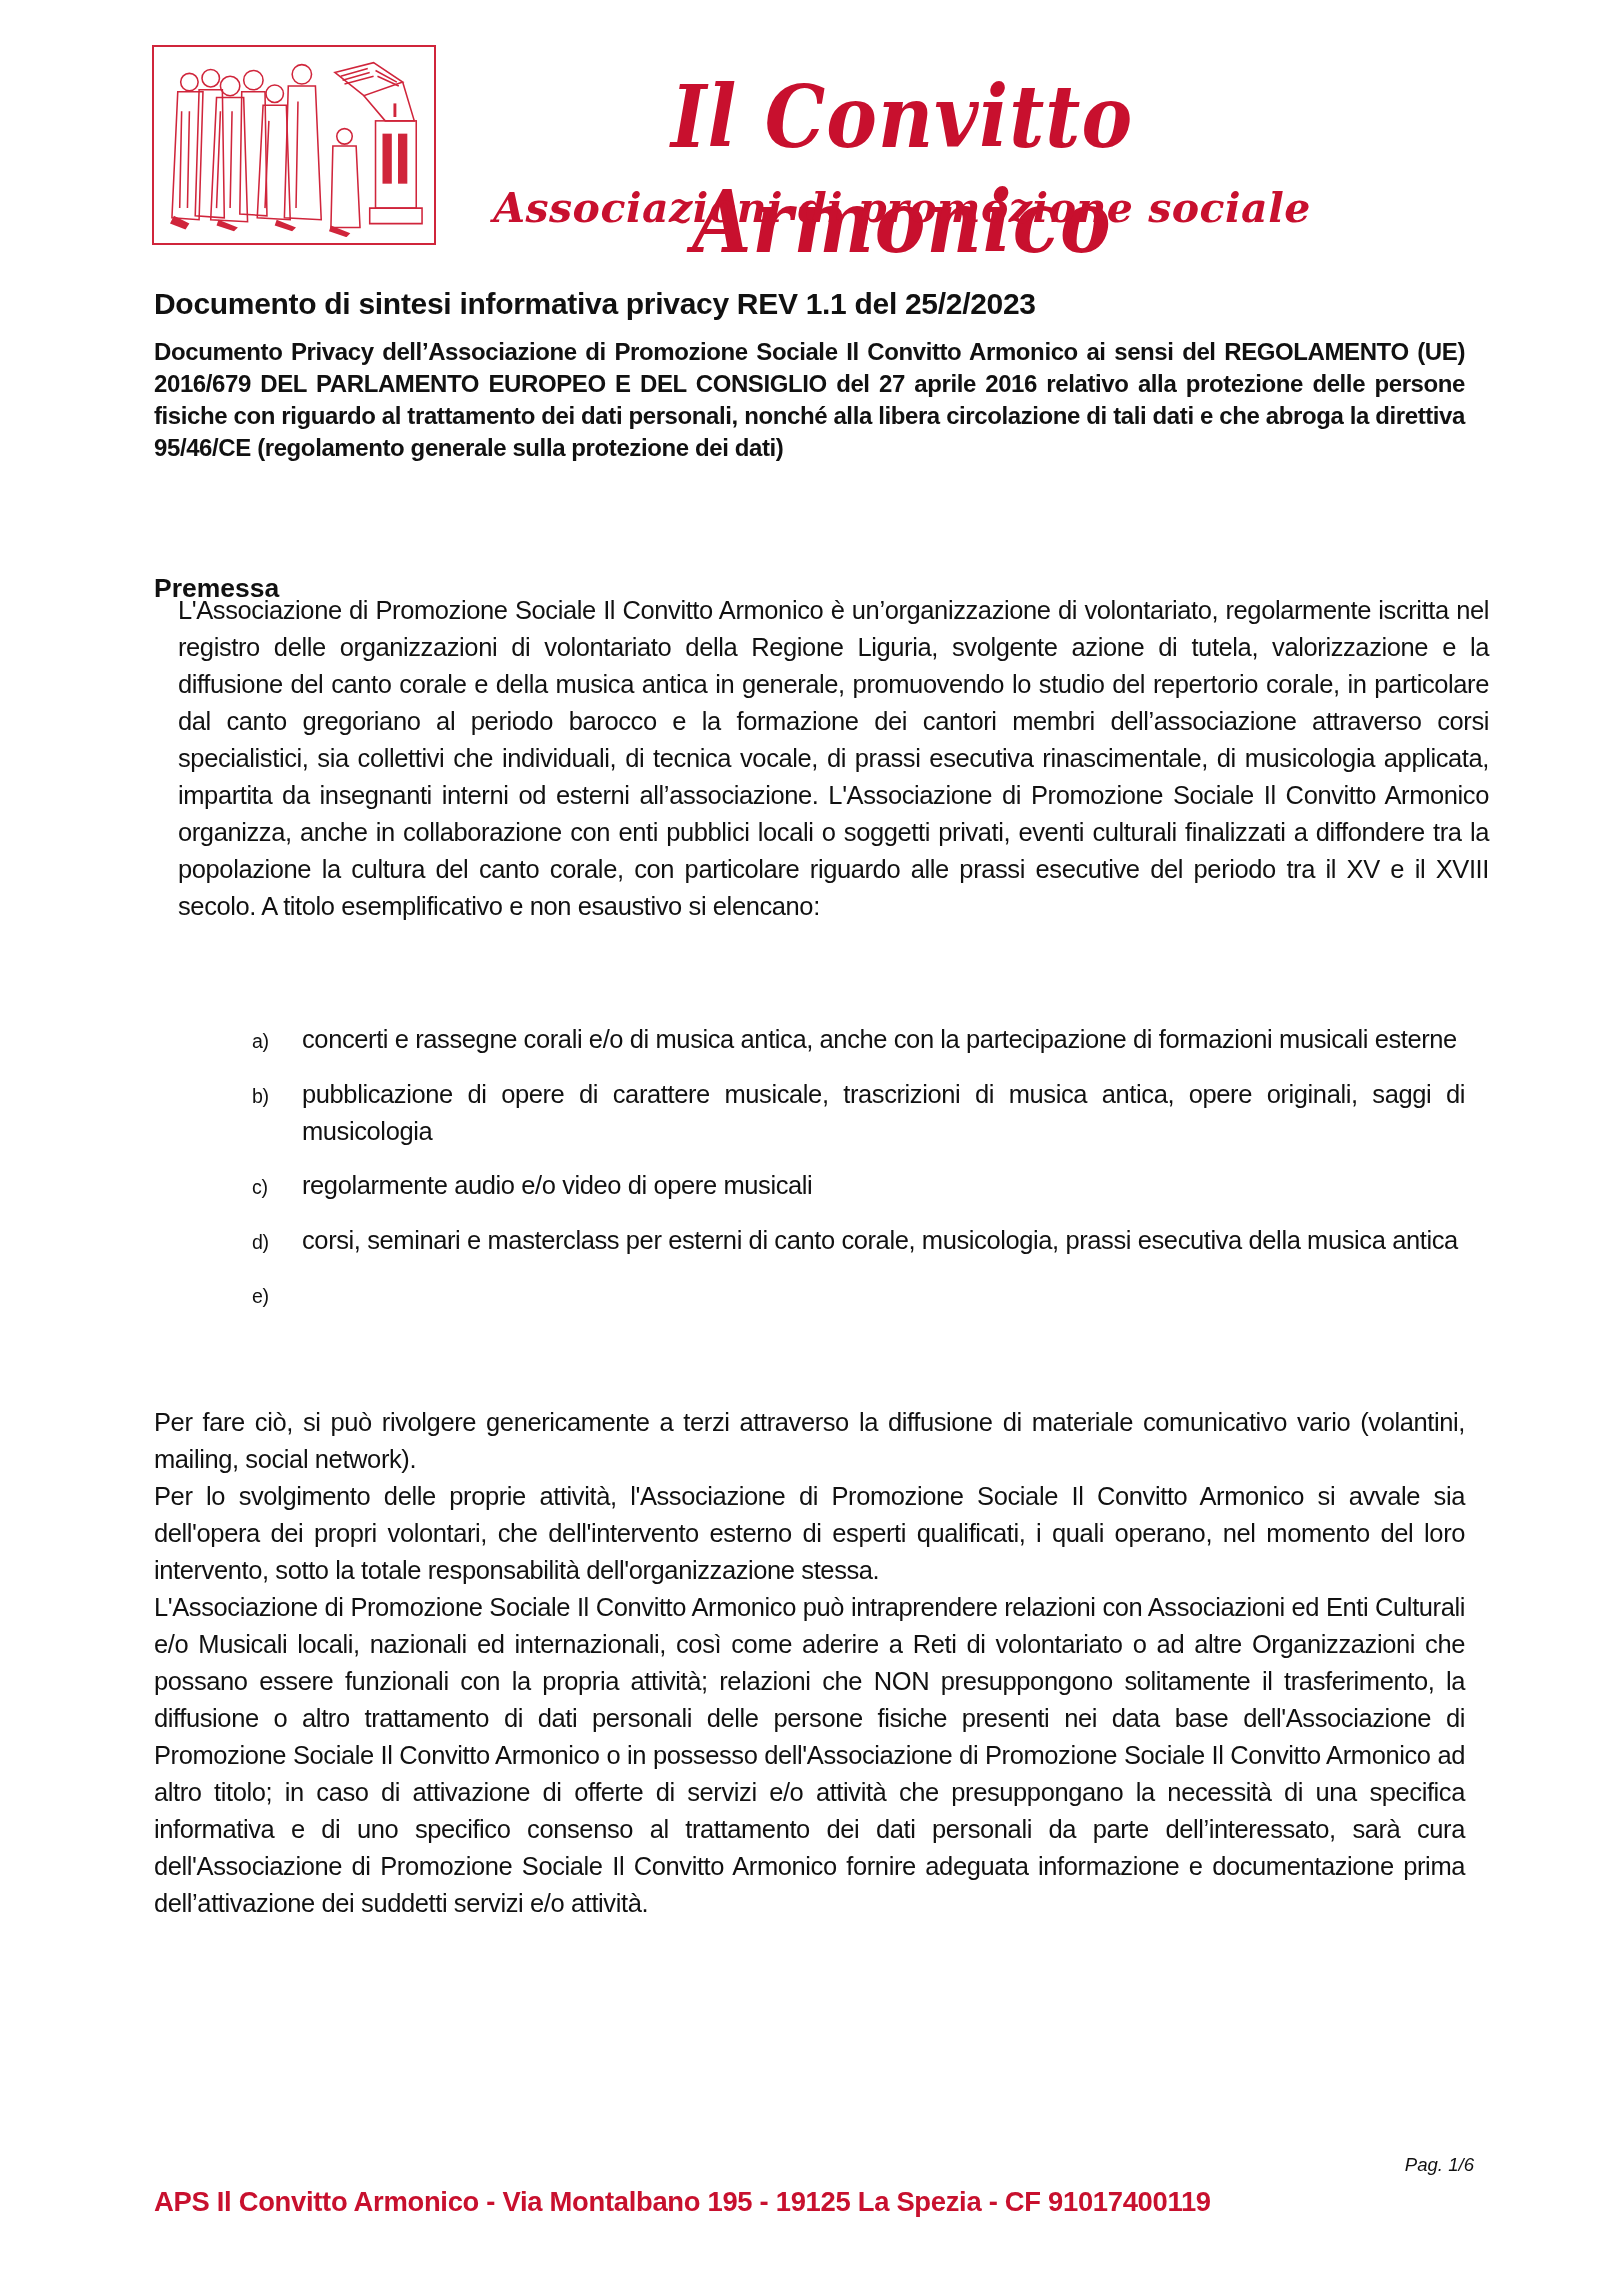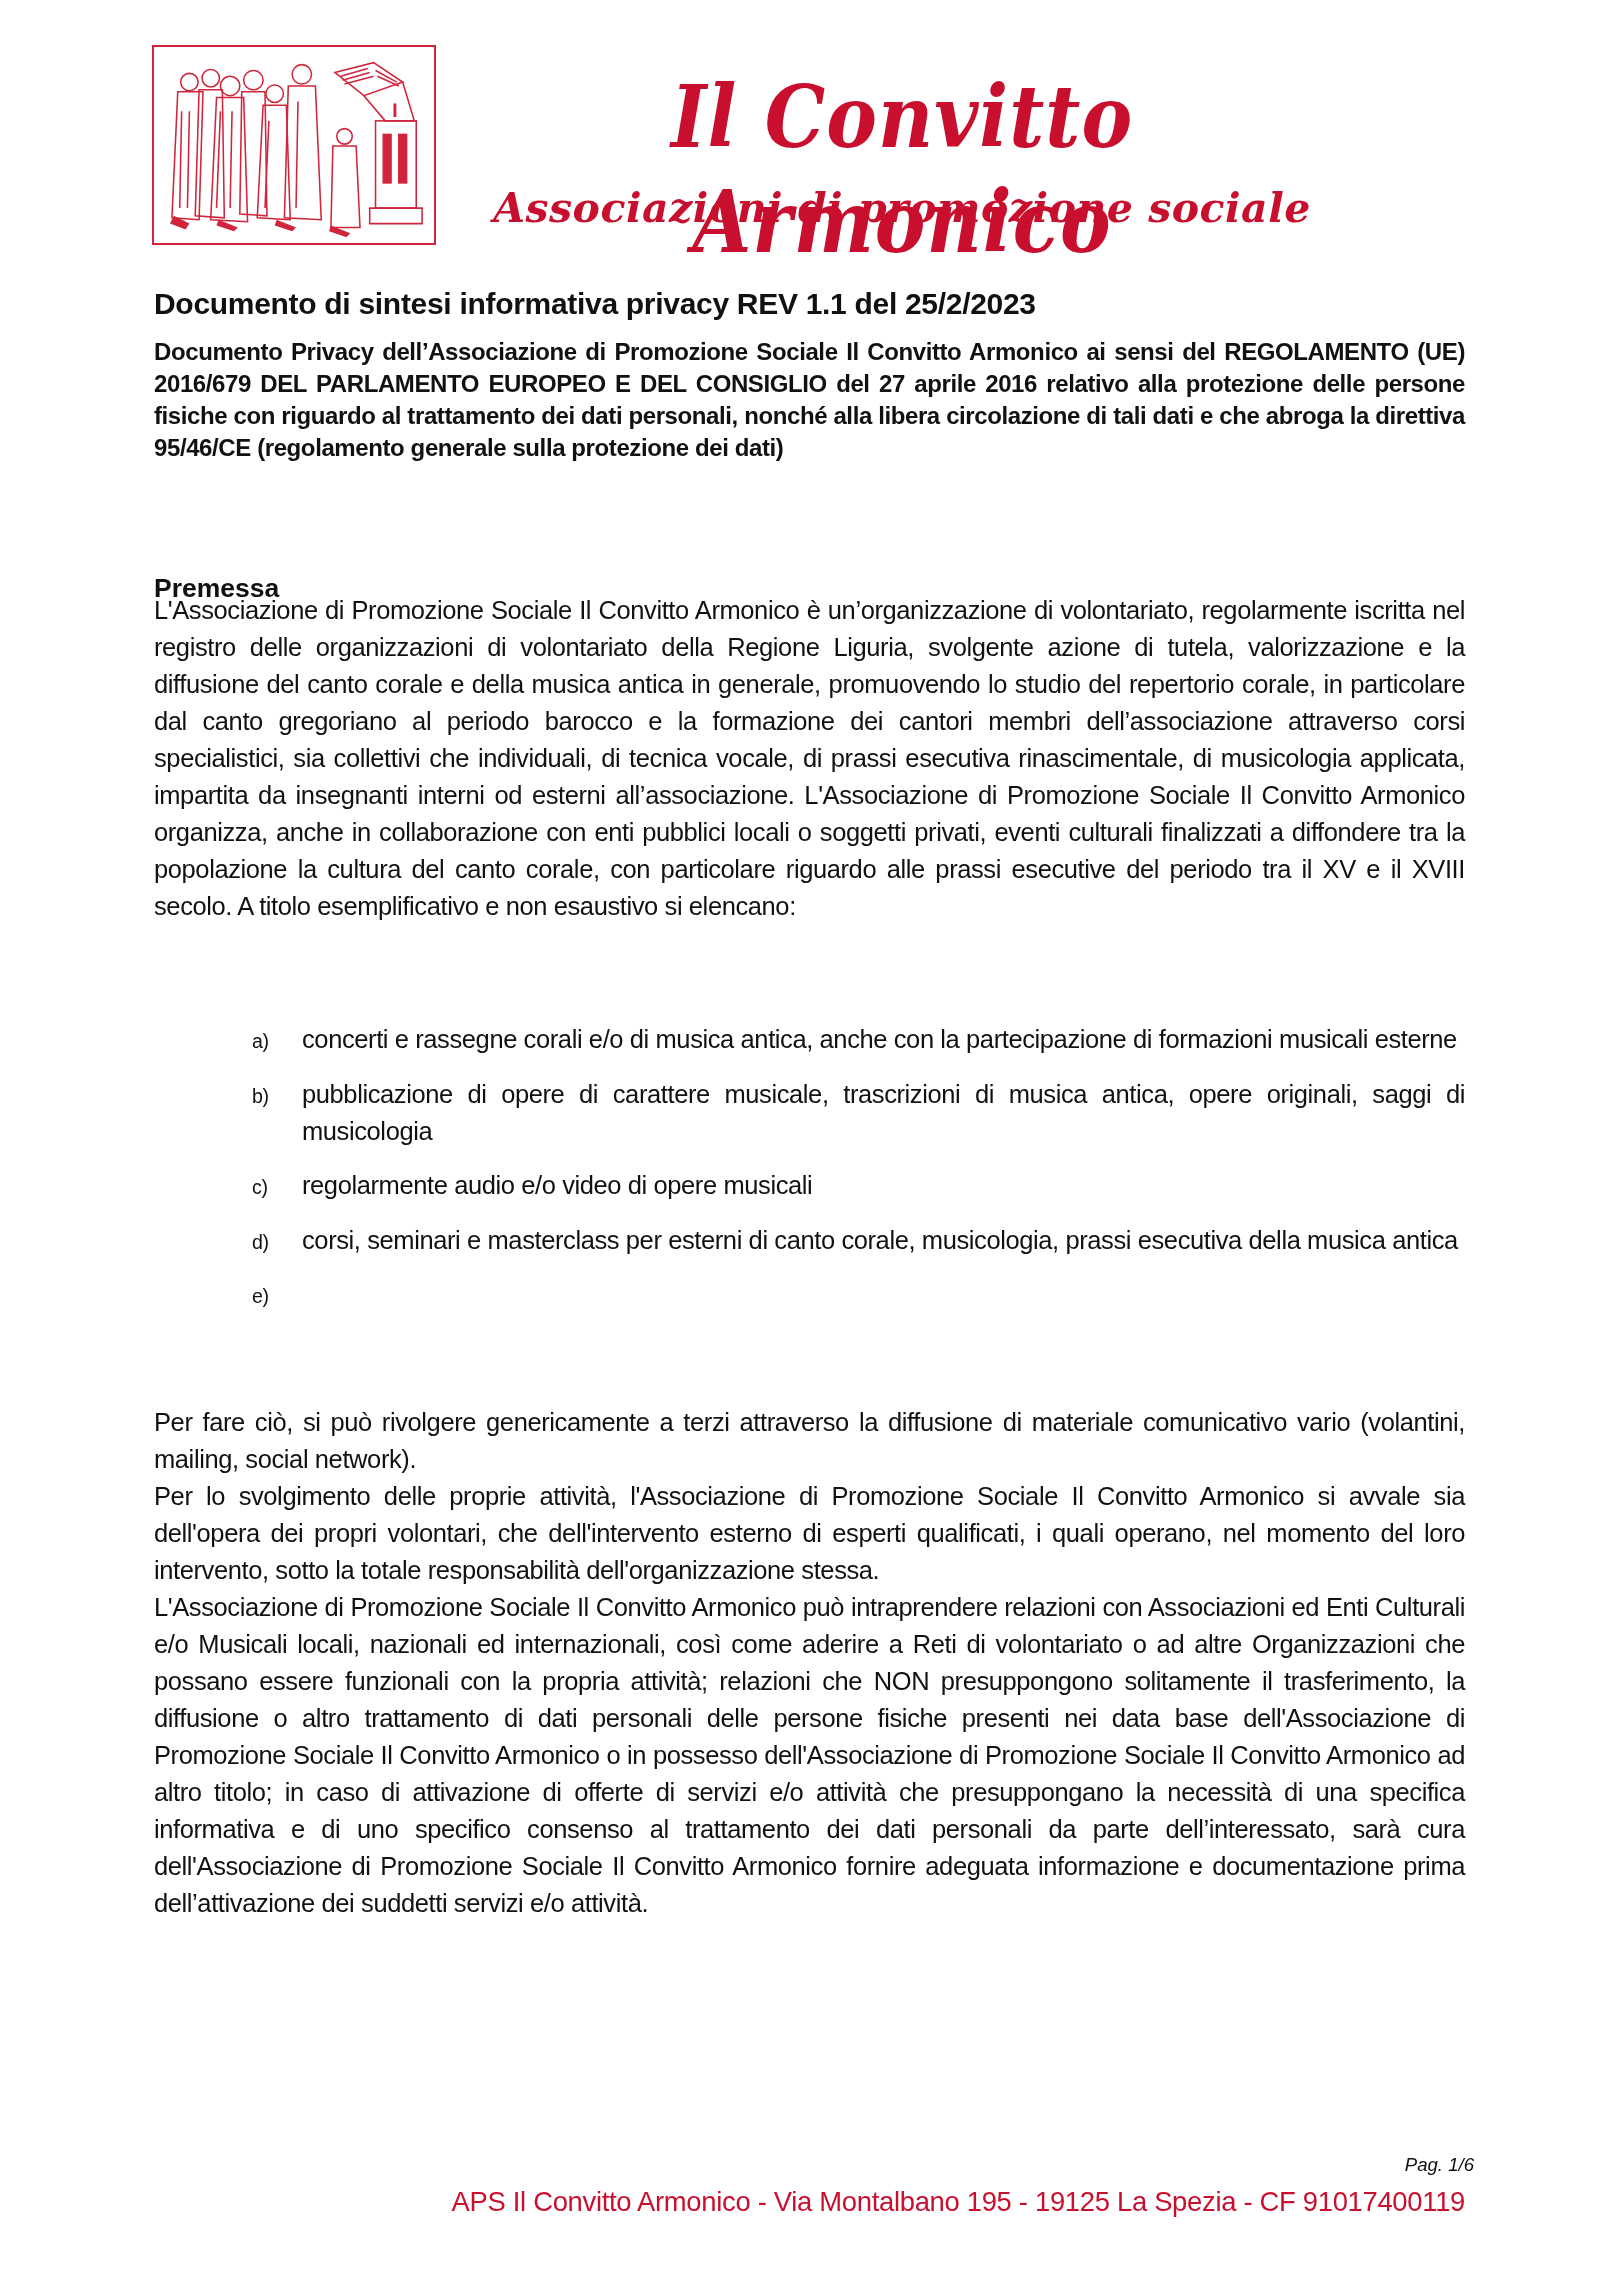--- a/index.html
+++ b/index.html
@@ -42,36 +42,36 @@
   .section-heading {
     position: absolute; left: 154px; top: 571px;
     font-weight: bold; font-size: 26.5px; line-height: 35px; color: #111;
   }
 
   .body-text {
     position: absolute; left: 154px; width: 1311px;
     font-size: 25.5px; line-height: 37px; text-align: justify; color: #111;
     letter-spacing: -0.4px; margin: 0;
   }
-  .p1 { top: 592px; }
+  .p1 { top: 592px; margin-left: 24px; }
 
   .list { position: absolute; left: 154px; width: 1311px; top: 1021px; margin: 0; padding: 0; list-style: none; }
   .list-item { position: relative; padding-left: 148px; font-size: 25.5px; line-height: 37px;
     text-align: justify; letter-spacing: -0.4px; margin-bottom: 17.6px; color: #111; }
   .list-marker { position: absolute; left: 98px; top: 2px; font-size: 19.6px; color: #111; }
 
   .p2 { top: 1404px; }
 
   .page-number {
     position: absolute; right: 147px; top: 2154px;
     font-style: italic; font-size: 18.6px; color: #111;
   }
   .footer {
-    position: absolute; left: 154px; width: 1311px; top: 2184px; text-align: right;
-    font-weight: normal; font-size: 27.4px; line-height: 35px; color: #c8102e; letter-spacing: -0.3px;
+    position: absolute; left: 154px; width: 1311px; top: 2184px; text-align: left;
+    font-weight: bold; font-size: 27.4px; line-height: 35px; color: #c8102e; letter-spacing: -0.3px;
   }
 </style>
 </head>
 <body>
 
 <div class="page">
 
   <div class="logo-frame">
     <svg viewBox="0 0 276 190">
       <g fill="none" stroke="#d0253b" stroke-width="1.6">

